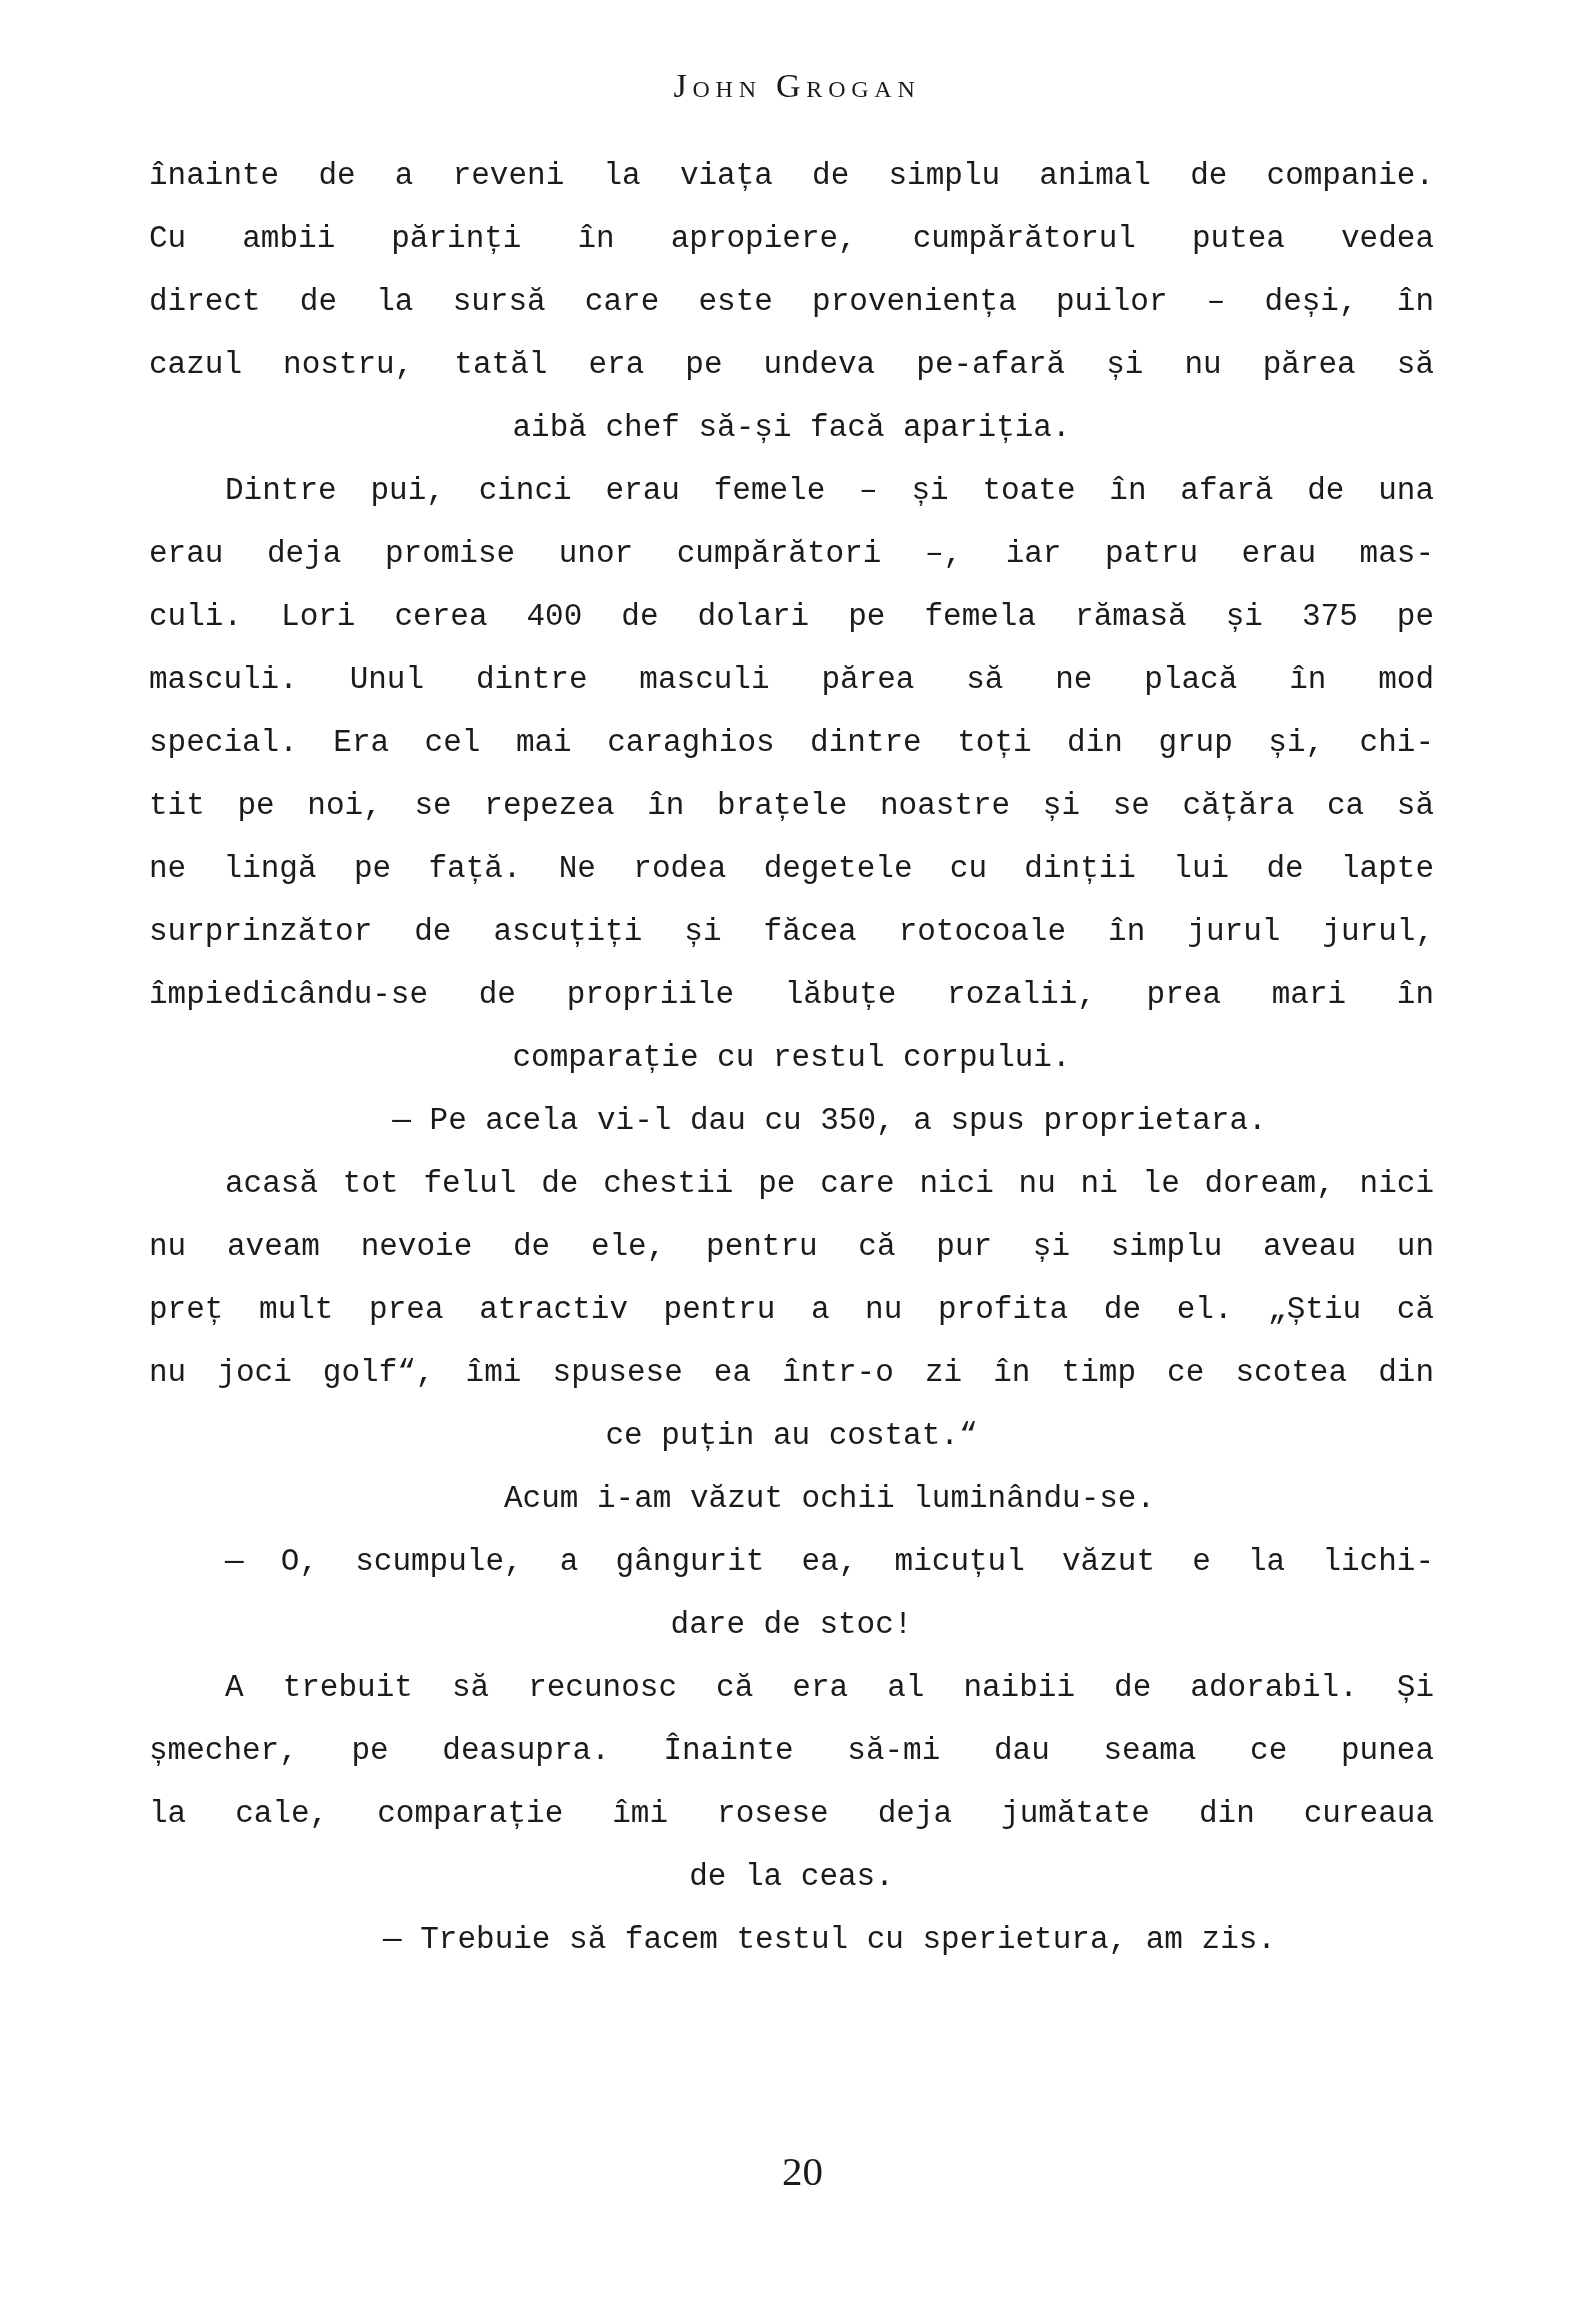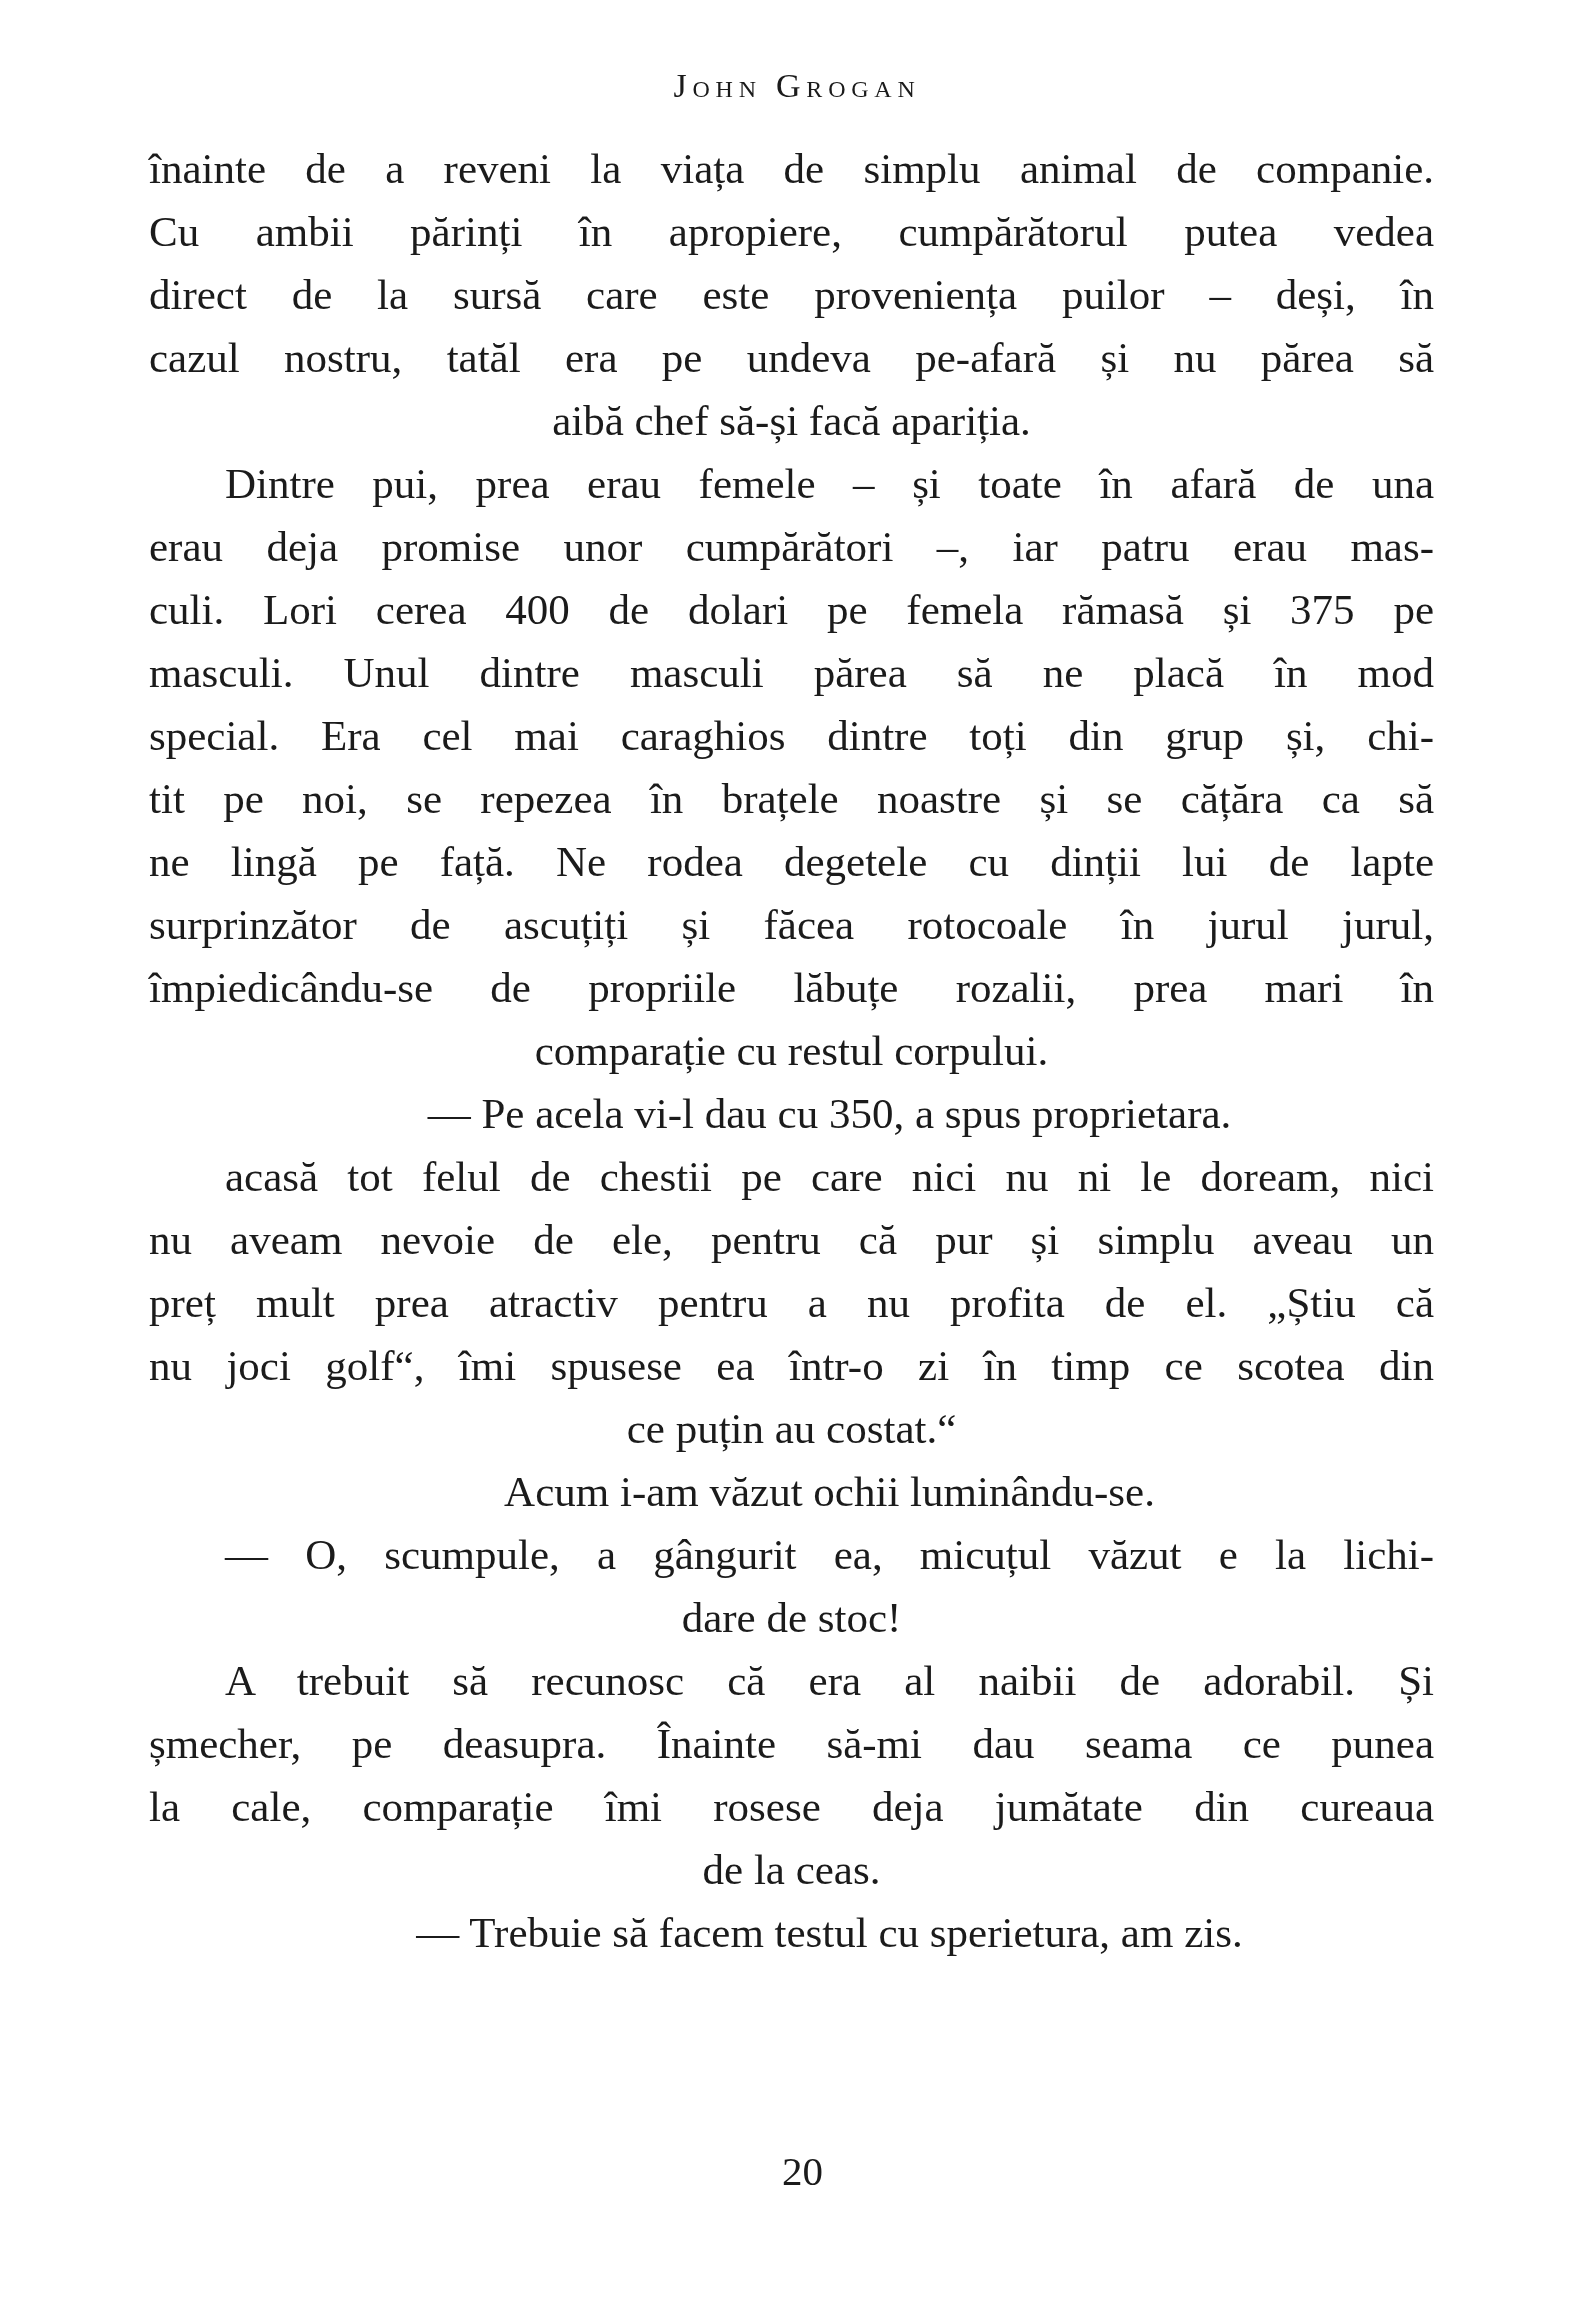--- a/index.html
+++ b/index.html
@@ -23,26 +23,27 @@
     left: 0;
     width: 100%;
     text-align: center;
     font-variant: small-caps;
     font-size: 34px;
     letter-spacing: 0.17em;
     color: #1b1b1b;
   }
   .body-text {
     position: absolute;
-    top: 137px;
+    top: 144px;
     left: 149px;
     width: 1285px;
-    font-size: 43px;
+    font-size: 31px;
     line-height: 63px;
     color: #1b1b1b;
+    font-family: Liberation Mono, monospace;
   }
   .para { margin: 0; padding: 0; }
   .para.indent .line:first-child { text-indent: 76px; }
   .line {
     text-align: center;
     white-space: normal;
   }
   .line.fill {
     text-align: justify;
     text-align-last: justify;
@@ -65,21 +66,21 @@
 
   <div class="body-text">
       <div class="para">
         <div class="line fill">înainte de a reveni la viața de simplu animal de companie.</div>
         <div class="line fill">Cu ambii părinți în apropiere, cumpărătorul putea vedea</div>
         <div class="line fill">direct de la sursă care este proveniența puilor – deși, în</div>
         <div class="line fill">cazul nostru, tatăl era pe undeva pe-afară și nu părea să</div>
         <div class="line">aibă chef să-și facă apariția.</div>
       </div>
       <div class="para indent">
-        <div class="line fill">Dintre pui, prea erau femele – și toate în afară de una</div>
+        <div class="line fill">Dintre pui, cinci erau femele – și toate în afară de una</div>
         <div class="line fill">erau deja promise unor cumpărători –, iar patru erau mas-</div>
         <div class="line fill">culi. Lori cerea 400 de dolari pe femela rămasă și 375 pe</div>
         <div class="line fill">masculi. Unul dintre masculi părea să ne placă în mod</div>
         <div class="line fill">special. Era cel mai caraghios dintre toți din grup și, chi-</div>
         <div class="line fill">tit pe noi, se repezea în brațele noastre și se cățăra ca să</div>
         <div class="line fill">ne lingă pe față. Ne rodea degetele cu dinții lui de lapte</div>
         <div class="line fill">surprinzător de ascuțiți și făcea rotocoale în jurul jurul,</div>
         <div class="line fill">împiedicându-se de propriile lăbuțe rozalii, prea mari în</div>
         <div class="line">comparație cu restul corpului.</div>
       </div>

